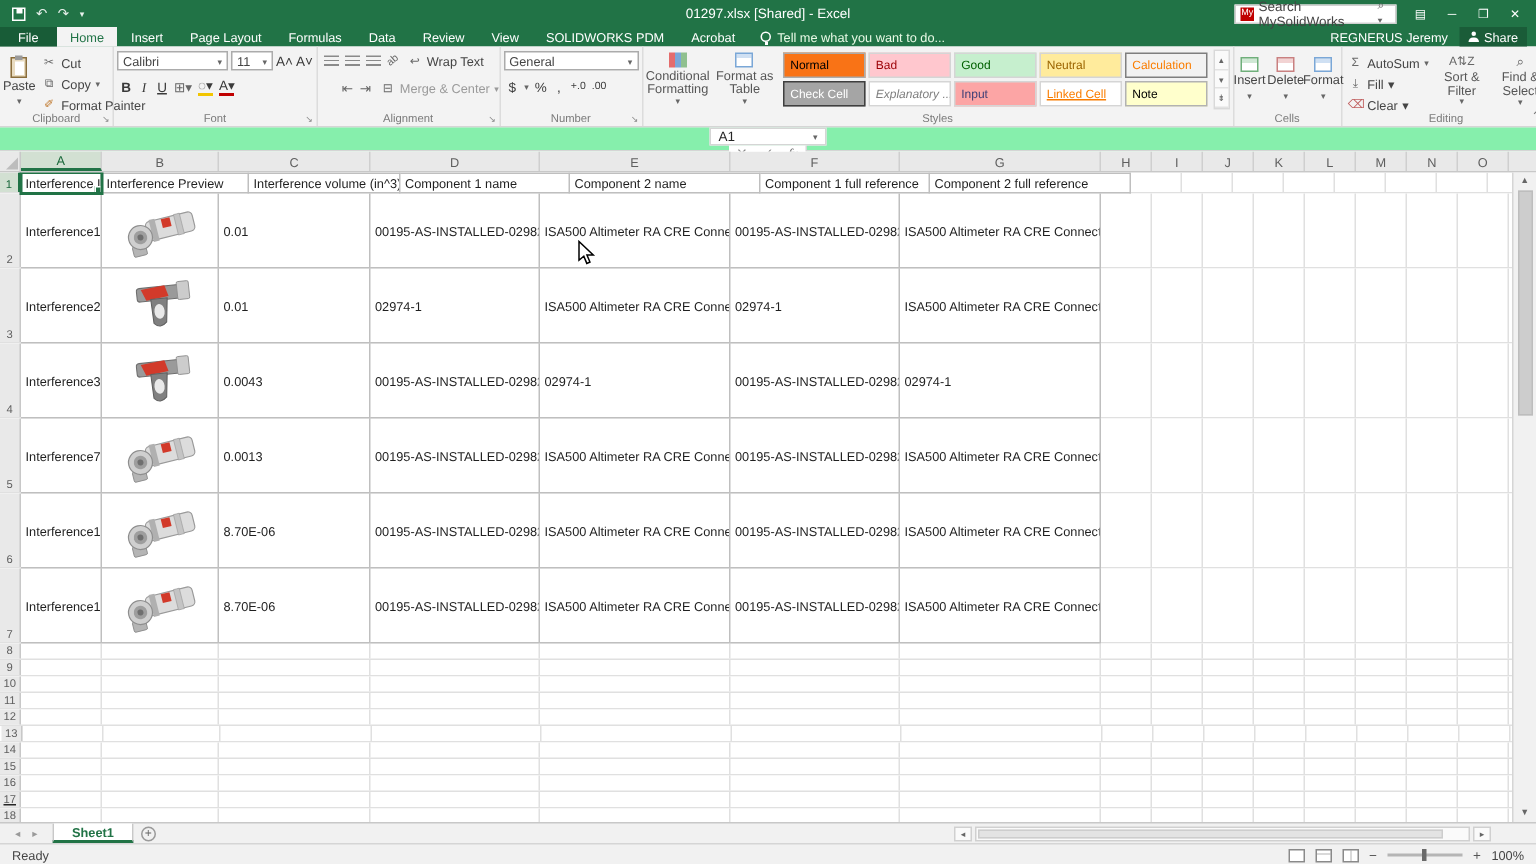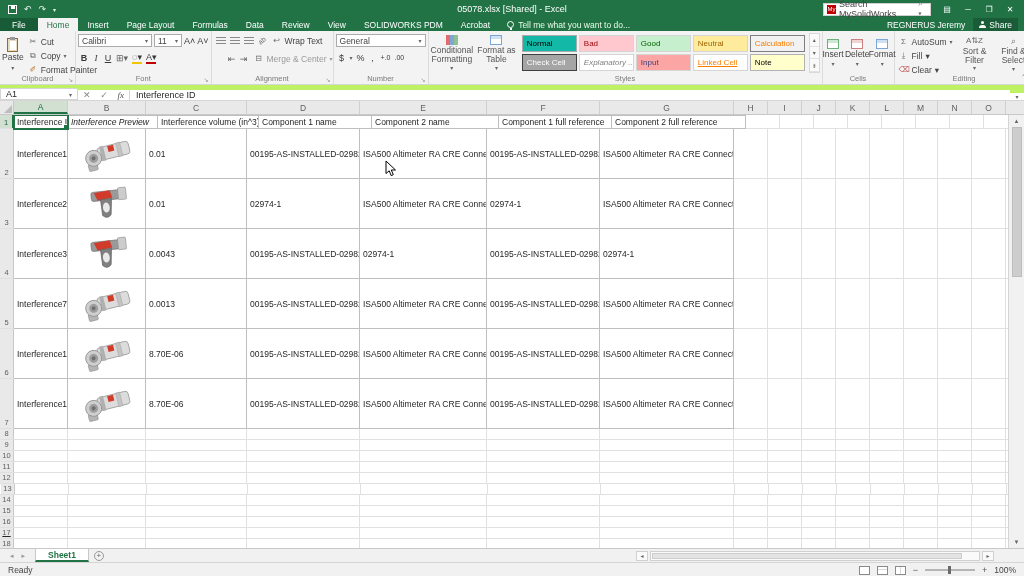--- a/index.html
+++ b/index.html
@@ -63,21 +63,21 @@
   .galscroll span { flex:1; display:flex; align-items:center; justify-content:center; font-size:6px; color:#666; border-bottom:1px solid #e2e2e2; }
   .grid-ic { width:12px; height:10px; border:1px solid #7aa7d7; background:linear-gradient(#cfe0f3 0 3px, #fff 3px); position:relative; }
   .grid-ic.green { border-color:#6faf7a; background:linear-gradient(#cfe8d4 0 3px,#fff 3px); }
   .grid-ic.red { border-color:#c98080; background:linear-gradient(#f2d3d3 0 3px,#fff 3px); }
   .cf-ic { width:12px; height:10px; background:linear-gradient(90deg,#e46c6c 0 4px,#7aa7d7 4px 8px,#8fc08f 8px); }
   .twoLine { width:44px; display:flex; flex-direction:column; align-items:center; justify-content:center; gap:1px; text-align:center; line-height:1.05; color:#555; }
   .editcol { display:flex; gap:3px; }
   .collapse { position:absolute; right:6px; bottom:2px; font-size:8px; color:#777; }
 
   
-  .fbar { height:16px; background:#bef264; border-bottom:1px solid #d5d5d5; display:flex; align-items:flex-end; }
+  .fbar { height:16px; background:#86efac; border-bottom:1px solid #d5d5d5; display:flex; align-items:center;flex-direction:column; }
   .namebox { width:78px; background:#fff; border:1px solid #d5d5d5; display:flex; align-items:center; padding:0 5px; font-size:9px; }
   .namebox .arrow { margin-left:auto; font-size:6px; color:#666; }
   .fbtns { width:52px; display:flex; align-items:center; justify-content:space-around; color:#888; font-size:9px; border-right:1px solid #d5d5d5; background:#fff; }
   .fx { font-style:italic; font-family:"Liberation Serif", serif; color:#555; }
   .fcontent { flex:1; background:#fff; display:flex; align-items:center; padding:0 6px; font-size:9px; }
   .fend { width:14px; background:#fff; display:flex; align-items:center; justify-content:center; font-size:6px; color:#666; }
 
   
   .sheet { position:relative; height:447px; background:#fff; overflow:hidden; }
   .colheads { display:flex; height:14px; background:#e9e9e9; border-bottom:1px solid #c8c8c8; }
@@ -122,21 +122,21 @@
   .zsign { font-size:9px; color:#555; }
 
   .cursor { position:absolute; z-index:50; pointer-events:none; }
 </style>
 </head>
 <body>
 
 <div class="app">
 
   <div class="titlebar">
-    <div class="doc-title">05078.xlsx  [Shared] - Excel</div>
+    <div class="doc-title">01297.xlsx  [Shared] - Excel</div>
     <div class="qat">
       <span class="save-ic"></span>
       <span class="ic">↶</span>
       <span class="ic">↷</span>
       <span class="ic" style="font-size:6px;">▾</span>
     </div>
     <div class="tb-right">
       <div class="searchbox">
         <span class="msw-logo">My</span>
         <span>Search MySolidWorks</span>
@@ -286,21 +286,21 @@
           <span class="cf-ic"></span>
           <span>Conditional Formatting</span>
           <span style="font-size:6px;color:#666;">▾</span>
         </div>
         <div class="twoLine">
           <span class="grid-ic"></span>
           <span>Format as Table</span>
           <span style="font-size:6px;color:#666;">▾</span>
         </div>
         <div class="chip-gallery" id="chip-gallery">
-            <div class="chip" style="background: #14b8a6; color: rgb(0, 0, 0); border: 1px solid rgb(171, 171, 171);">Normal</div>
+            <div class="chip" style="background: #f97316; color: rgb(0, 0, 0); border: 1px solid rgb(171, 171, 171);">Normal</div>
             <div class="chip" style="background: rgb(255, 199, 206); color: rgb(156, 0, 6);">Bad</div>
             <div class="chip" style="background: rgb(198, 239, 206); color: rgb(0, 97, 0);">Good</div>
             <div class="chip" style="background: rgb(255, 235, 156); color: rgb(156, 101, 0);">Neutral</div>
             <div class="chip" style="background: rgb(242, 242, 242); color: rgb(250, 125, 0); border: 1px solid rgb(127, 127, 127);">Calculation</div>
             <div class="chip" style="background: rgb(165, 165, 165); color: rgb(255, 255, 255); border: 1px solid rgb(63, 63, 63);">Check Cell</div>
             <div class="chip" style="background: rgb(255, 255, 255); color: rgb(127, 127, 127); font-style: italic;">Explanatory ...</div>
             <div class="chip" style="background: #fca5a5; color: rgb(63, 63, 118);">Input</div>
             <div class="chip" style="background: rgb(255, 255, 255); color: rgb(250, 125, 0); text-decoration: underline;">Linked Cell</div>
             <div class="chip" style="background: rgb(255, 255, 204); color: rgb(0, 0, 0); border: 1px solid rgb(178, 178, 178);">Note</div>
           </div>
@@ -395,21 +395,21 @@
         <div class="colh" style="width: 34px;">K</div>
         <div class="colh" style="width: 34px;">L</div>
         <div class="colh" style="width: 34px;">M</div>
         <div class="colh" style="width: 34px;">N</div>
         <div class="colh" style="width: 34px;">O</div>
       </div>
     <div class="gridbody" id="gridbody">
         <div class="grow hrow" style="height: 14px;">
           <div class="rowh sel">1</div>
           <div class="cell tbl a1sel" style="width: 54px;">Interference ID</div>
-          <div class="cell tbl" style="width: 90px; font-style: italic;">Interference Preview</div>
+          <div class="cell tbl" style="width: 98px;">Interference Preview</div>
           <div class="cell tbl" style="width: 101px;">Interference volume (in^3)</div>
           <div class="cell tbl" style="width: 113px;">Component 1 name</div>
           <div class="cell tbl" style="width: 127px;">Component 2 name</div>
           <div class="cell tbl" style="width: 113px;">Component 1 full reference</div>
           <div class="cell tbl" style="width: 134px;">Component 2 full reference</div>
           <div class="cell" style="width: 34px;"></div>
           <div class="cell" style="width: 34px;"></div>
           <div class="cell" style="width: 34px;"></div>
           <div class="cell" style="width: 34px;"></div>
           <div class="cell" style="width: 34px;"></div>

